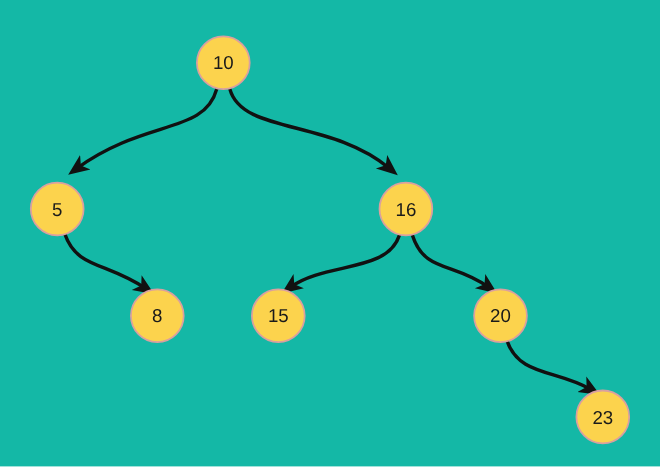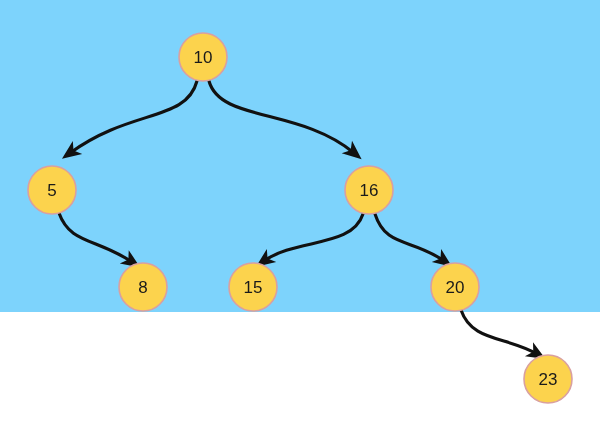--- a/index.html
+++ b/index.html
@@ -10,22 +10,22 @@
   }
   body {
     width: 600px;
     height: 432px;
     font-family: "Liberation Sans", sans-serif;
     overflow: hidden;
   }
   #diagram-canvas {
     position: relative;
     width: 600px;
-    height: 312px;
-    background: #7dd3fc;
+    height: 424px;
+    background: #14b8a6;
   }
   #tree-svg {
     position: absolute;
     top: 0;
     left: 0;
     width: 600px;
     height: 432px;
     display: block;
   }
   .edge-path {

